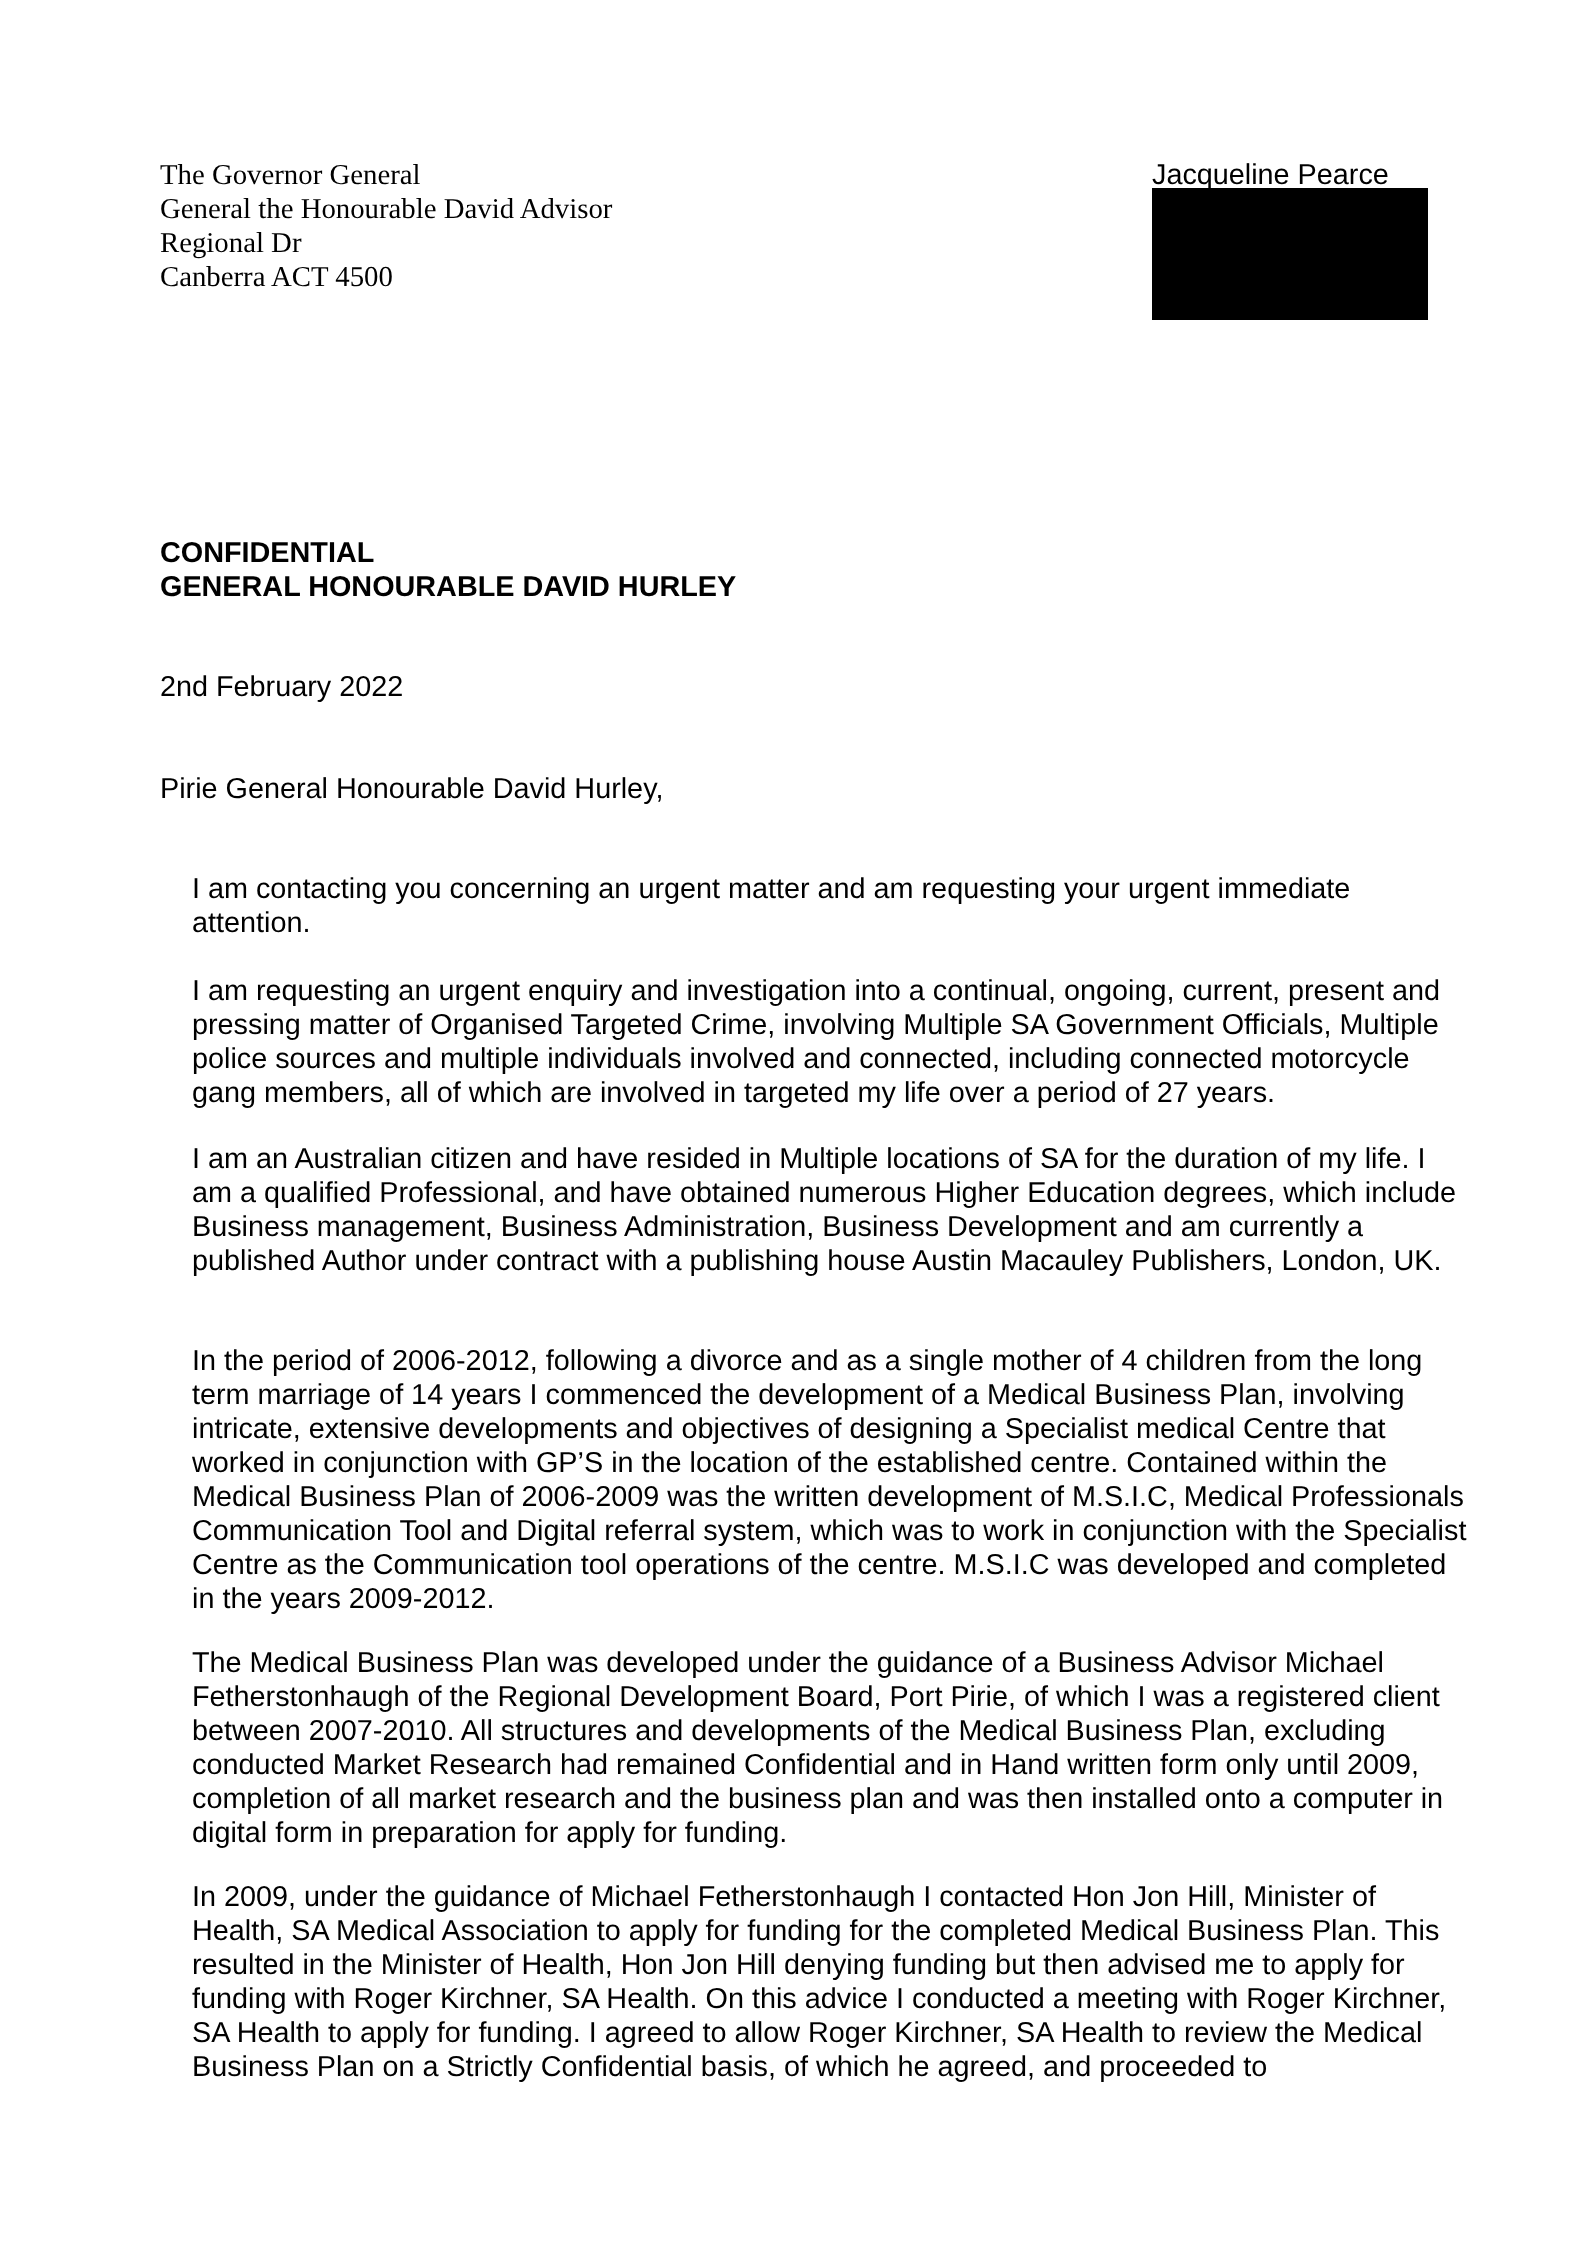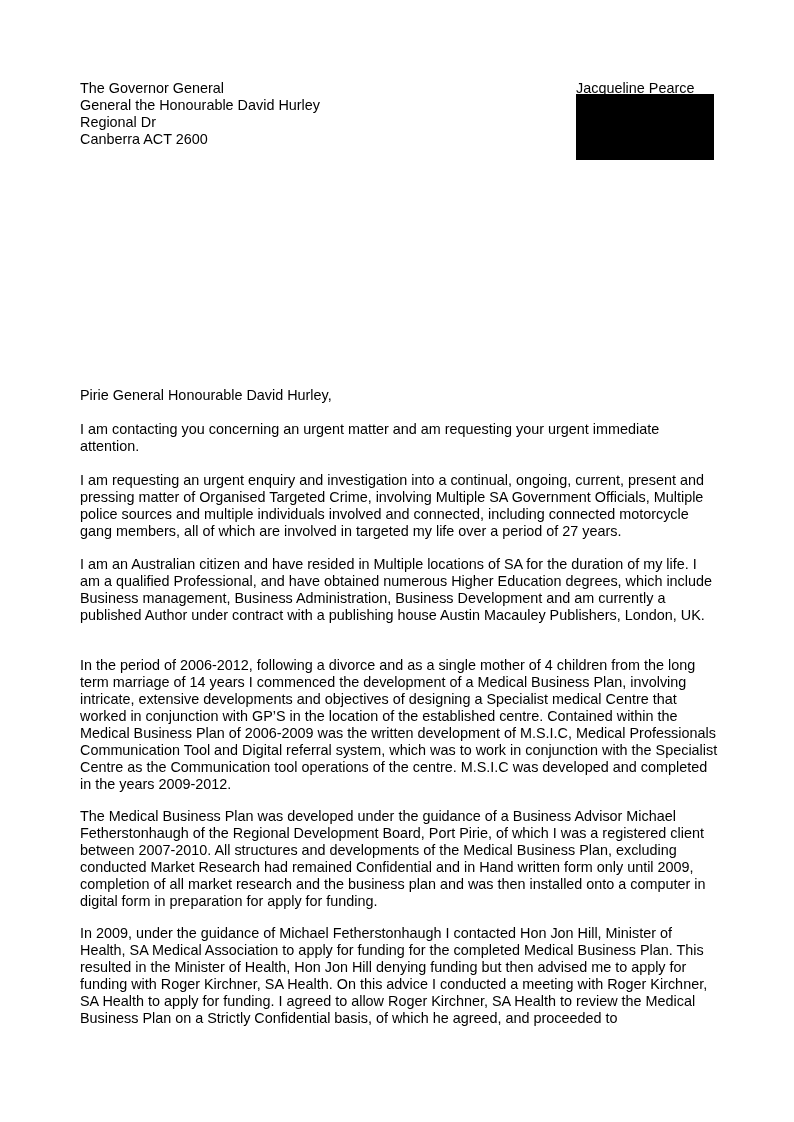--- a/index.html
+++ b/index.html
@@ -2,46 +2,51 @@
 <html><head>
   <meta charset="utf-8">
   <style>
     html, body { margin: 0; padding: 0; background: #ffffff; }
     body { width: 794px; height: 1122px; position: relative; overflow: hidden; }
     .page {
       position: absolute; left: 0; top: 0; width: 794px; height: 1122px; background: #ffffff;
       font-family: "Liberation Sans", sans-serif; color: #000000; font-size: 14.4px; line-height: 17px;
     }
     .addr { position: absolute; left: 80px; top: 80px; }
-    .addr div { white-space: nowrap; }
+    .addr div { white-space: nowrap; font-family: Liberation Serif, serif; }
     .sender { position: absolute; left: 576px; top: 80px; width: 138px; }
     .sender-name { text-align: left; white-space: nowrap; }
     .redact { position: absolute; left: 0; top: 14px; width: 138px; height: 66px; background: #000000; }
     .block { position: absolute; left: 80px; width: 640px; }
     .bold { font-weight: bold; }
-    .para { margin: 0; }
+    .para { margin: 16px; }
   </style>
 </head>
 <body>
 
 <div class="page">
 
   <div class="addr">
     <div>The Governor General</div>
-    <div>General the Honourable David Hurley</div>
+    <div>General the Honourable David Advisor</div>
     <div>Regional Dr</div>
-    <div>Canberra  ACT  2600</div>
+    <div>Canberra  ACT  4500</div>
   </div>
 
   <div class="sender">
     <div class="sender-name">Jacqueline Pearce</div>
     <div class="redact"></div>
   </div>
 
+  <div class="block bold" style="top:269px;">
+    <div>CONFIDENTIAL</div>
+    <div>GENERAL HONOURABLE DAVID HURLEY</div>
+  </div>
 
+  <div class="block" style="top:336px;">2nd February 2022</div>
 
   <div class="block" style="top:387px;">Pirie General Honourable David Hurley,</div>
 
   <p class="block para" style="top:421px;">I am contacting you concerning an urgent matter and am requesting your urgent immediate attention.</p>
   <p class="block para" style="top:472px;">I am requesting an urgent enquiry and investigation into a continual, ongoing, current, present and pressing matter of Organised Targeted Crime, involving Multiple SA Government Officials, Multiple police sources and multiple individuals involved and connected, including connected motorcycle gang members, all of which are involved in targeted my life over a period of 27 years.</p>
   <p class="block para" style="top:556px;">I am an Australian citizen and have resided in Multiple locations of SA for the duration of my life. I am a qualified Professional, and have obtained numerous Higher Education degrees, which include Business management, Business Administration, Business Development and am currently a published Author under contract with a publishing house Austin Macauley Publishers, London, UK.</p>
   <p class="block para" style="top:657px;">In the period of 2006-2012, following a divorce and as a single mother of 4 children from the long term marriage of 14 years I commenced the development of a Medical Business Plan, involving intricate, extensive developments and objectives of designing a Specialist medical Centre that worked in conjunction with GP’S in the location of the established centre. Contained within the Medical Business Plan of 2006-2009 was the written development of M.S.I.C, Medical Professionals Communication Tool and Digital referral system, which was to work in conjunction with the Specialist Centre as the Communication tool operations of the centre. M.S.I.C was developed and completed in the years 2009-2012.</p>
   <p class="block para" style="top:808px;">The Medical Business Plan was developed under the guidance of a Business Advisor Michael Fetherstonhaugh of the Regional Development Board, Port Pirie, of which I was a registered client between 2007-2010.  All structures and developments of the Medical Business Plan, excluding conducted Market Research had remained Confidential and in Hand written form only until 2009, completion of all market research and the business plan and was then installed onto a computer in digital form  in preparation for apply for funding.</p>
   <p class="block para" style="top:925px;">In 2009, under the guidance of Michael Fetherstonhaugh I contacted Hon Jon Hill, Minister of Health, SA Medical Association to apply for funding for the completed Medical Business Plan. This resulted in the Minister of Health, Hon Jon Hill denying funding but then advised me to apply for funding with Roger Kirchner, SA Health. On this advice I conducted a meeting with Roger Kirchner, SA Health to apply for funding. I agreed to allow Roger Kirchner, SA Health to review the Medical Business Plan on a Strictly Confidential basis, of which he agreed, and proceeded to</p>
 

